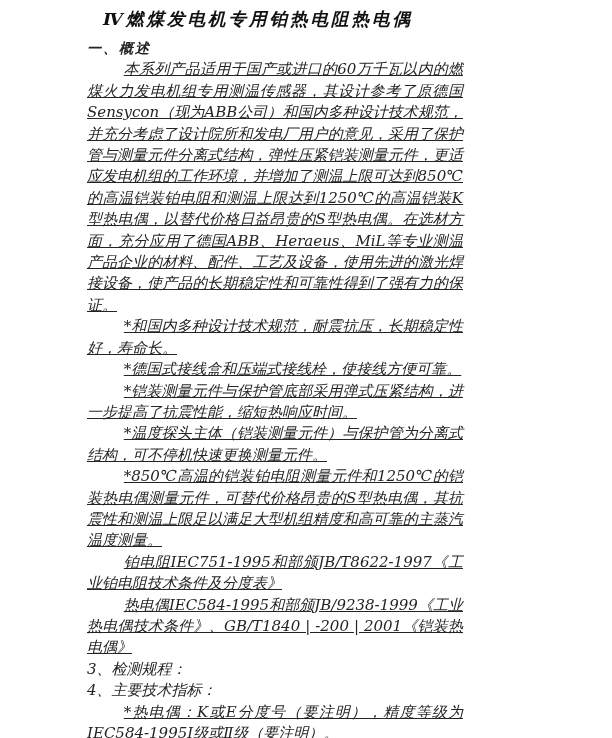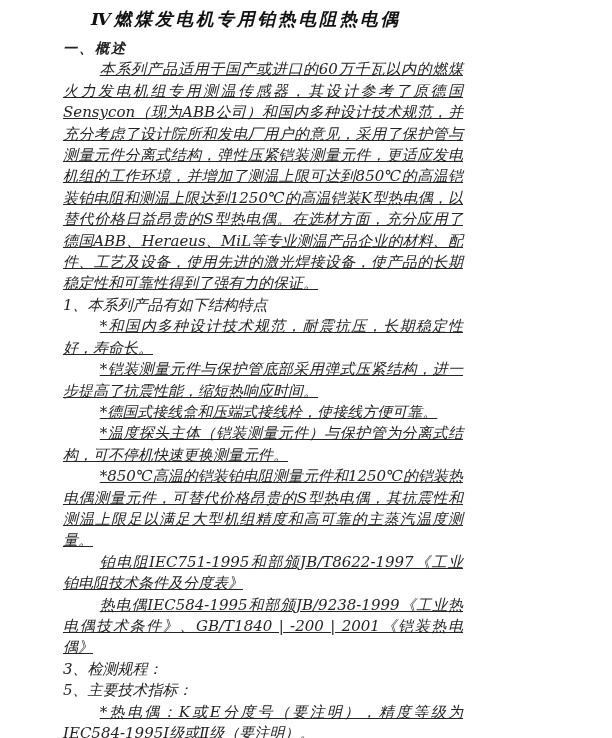--- a/index.html
+++ b/index.html
@@ -10,21 +10,21 @@
   .page {
     position: relative;
     width: 492px;
     height: 738px;
     box-sizing: border-box;
     background: #ffffff;
     color: #242424;
     font-family: "DejaVu Serif", "Liberation Serif", serif;
     font-size: 15px;
     line-height: 21.4px;
-    padding: 7px 29px 0 63px;
+    padding: 7px 29px 0 87px;
     overflow: hidden;
   }
   .title {
     font-size: 17.5px;
     font-weight: 700;
     font-style: italic;
     color: #111111;
     text-align: center;
     letter-spacing: 3px;
     margin: 0 0 7px -34px; 
@@ -56,32 +56,31 @@
 <body>
 
 <div class="page">
 
   <h1 class="title">Ⅳ燃煤发电机专用铂热电阻热电偶</h1>
 
   <h2 class="heading">一、概述</h2>
 
   <p class="para indent">本系列产品适用于国产或进口的60万千瓦以内的燃煤火力发电机组专用测温传感器，其设计参考了原德国Sensycon（现为ABB公司）和国内多种设计技术规范，并充分考虑了设计院所和发电厂用户的意见，采用了保护管与测量元件分离式结构，弹性压紧铠装测量元件，更适应发电机组的工作环境，并增加了测温上限可达到850℃的高温铠装铂电阻和测温上限达到1250℃的高温铠装K型热电偶，以替代价格日益昂贵的S型热电偶。在选材方面，充分应用了德国ABB、Heraeus、MiL等专业测温产品企业的材料、配件、工艺及设备，使用先进的激光焊接设备，使产品的长期稳定性和可靠性得到了强有力的保证。</p>
 
-  <p class="num-heading">1、本系列产品有如下结构特点</p>
 
   <p class="para indent">*和国内多种设计技术规范，耐震抗压，长期稳定性好，寿命长。</p>
+  <p class="para indent">*德国式接线盒和压端式接线栓，使接线方便可靠。</p>
   <p class="para indent">*铠装测量元件与保护管底部采用弹式压紧结构，进一步提高了抗震性能，缩短热响应时间。</p>
-  <p class="para indent">*德国式接线盒和压端式接线栓，使接线方便可靠。</p>
   <p class="para indent">*温度探头主体（铠装测量元件）与保护管为分离式结构，可不停机快速更换测量元件。</p>
   <p class="para indent">*850℃高温的铠装铂电阻测量元件和1250℃的铠装热电偶测量元件，可替代价格昂贵的S型热电偶，其抗震性和测温上限足以满足大型机组精度和高可靠的主蒸汽温度测量。</p>
 
 
   <p class="para indent">铂电阻IEC751-1995和部颁JB/T8622-1997《工业铂电阻技术条件及分度表》</p>
   <p class="para indent">热电偶IEC584-1995和部颁JB/9238-1999《工业热电偶技术条件》、GB/T1840 | -200 | 2001《铠装热电偶》</p>
 
   <p class="num-heading">3、检测规程：</p>
 
 
-  <p class="num-heading">5、主要技术指标：</p>
+  <p class="num-heading">4、主要技术指标：</p>
 
   <p class="para indent">*热电偶：K或E分度号（要注明），精度等级为IEC584-1995Ⅰ级或Ⅱ级（要注明）。</p>
 
 </div>
 
 </body></html>

